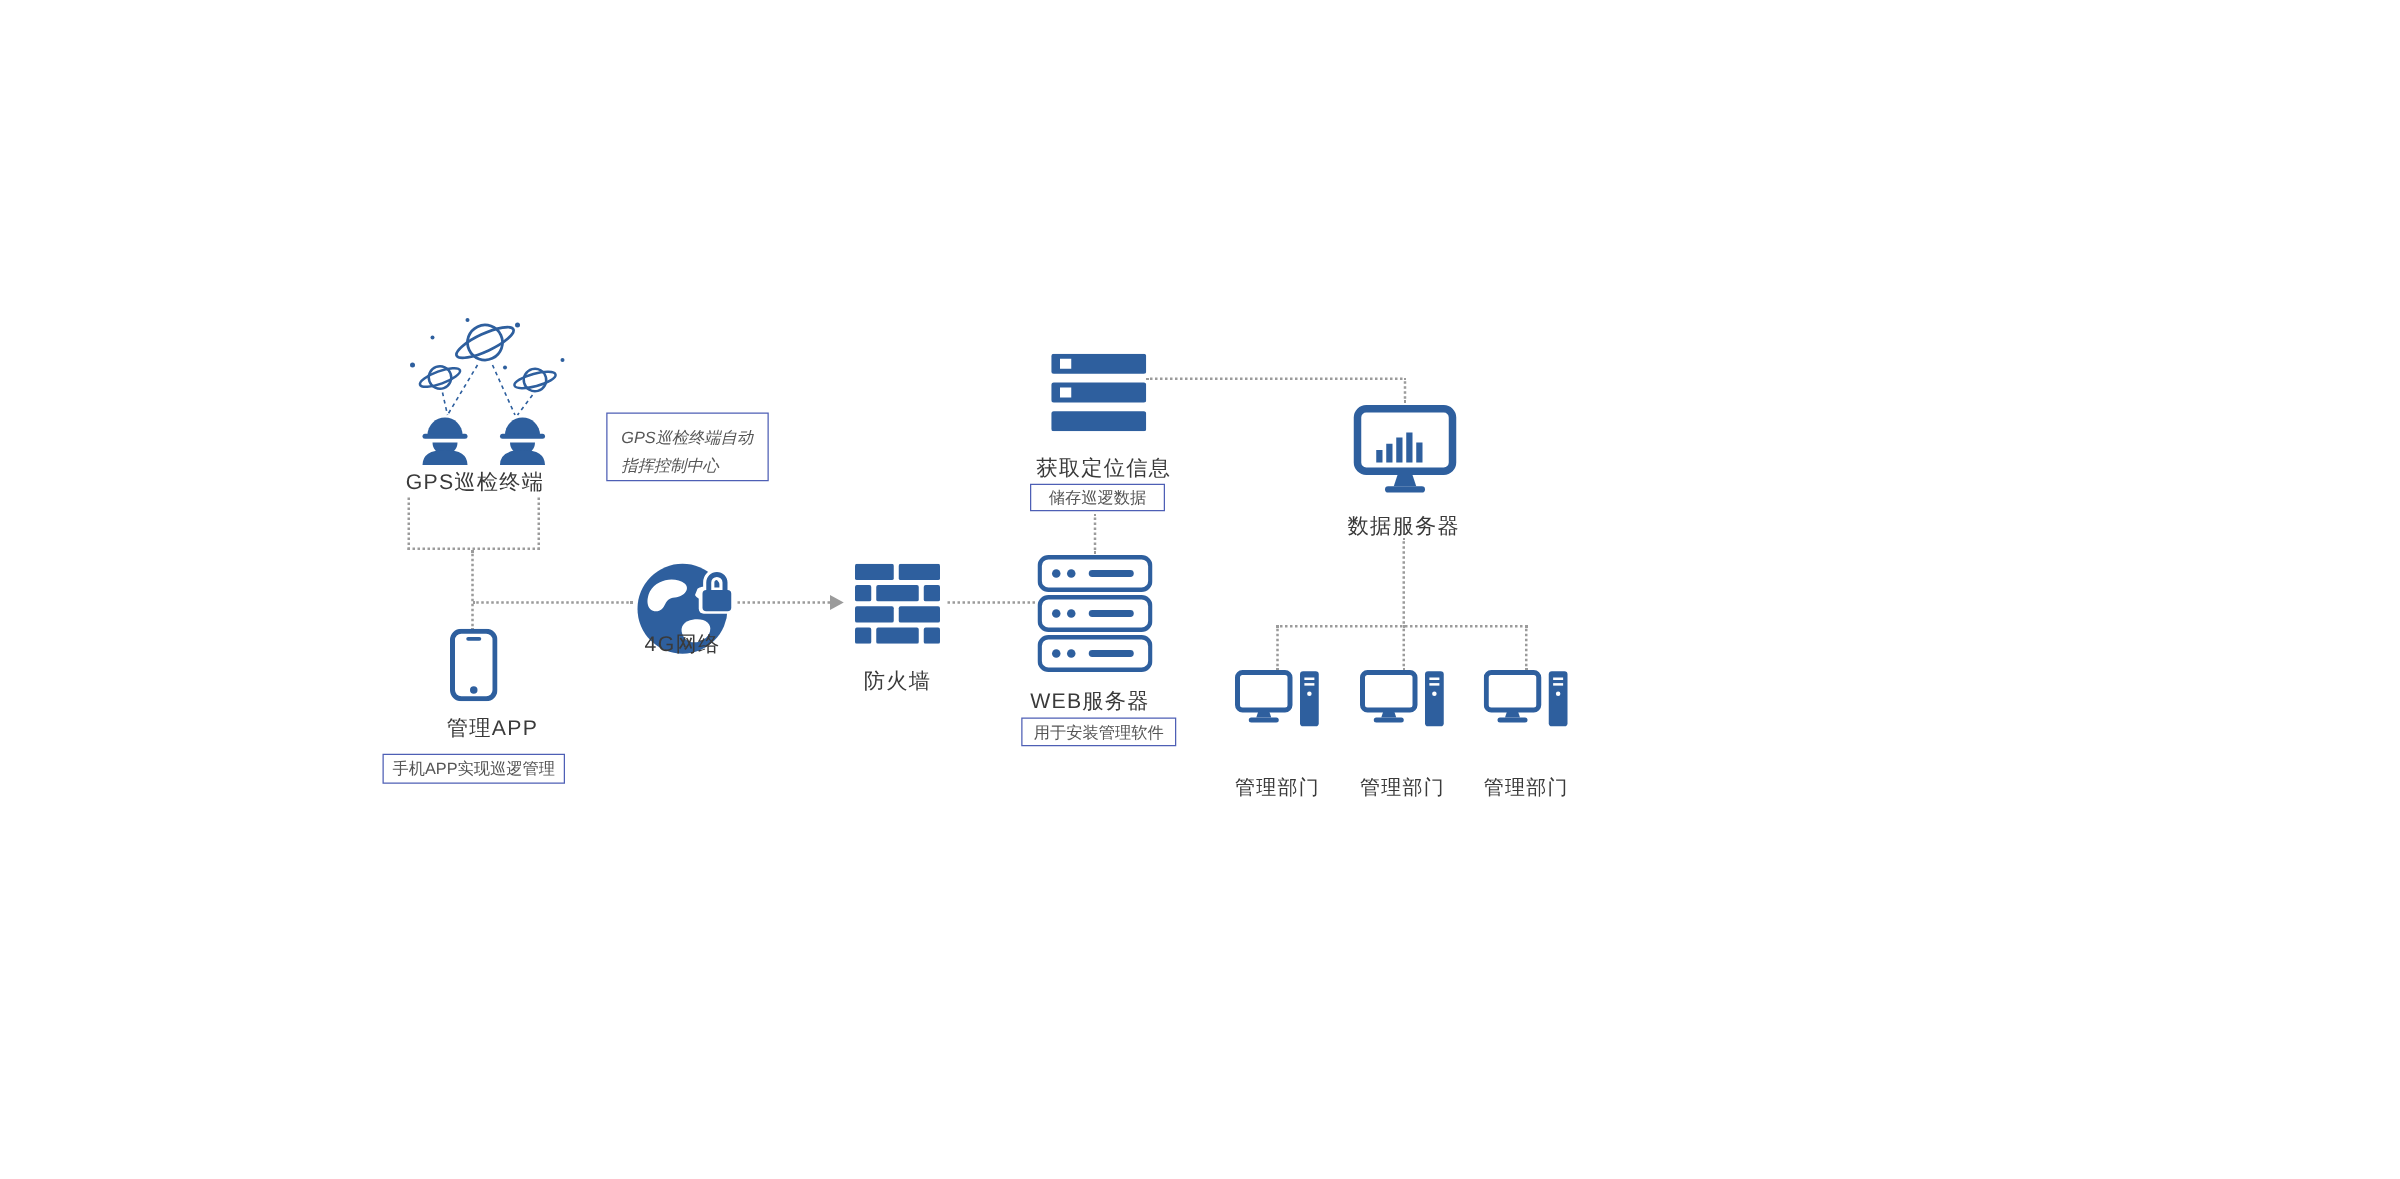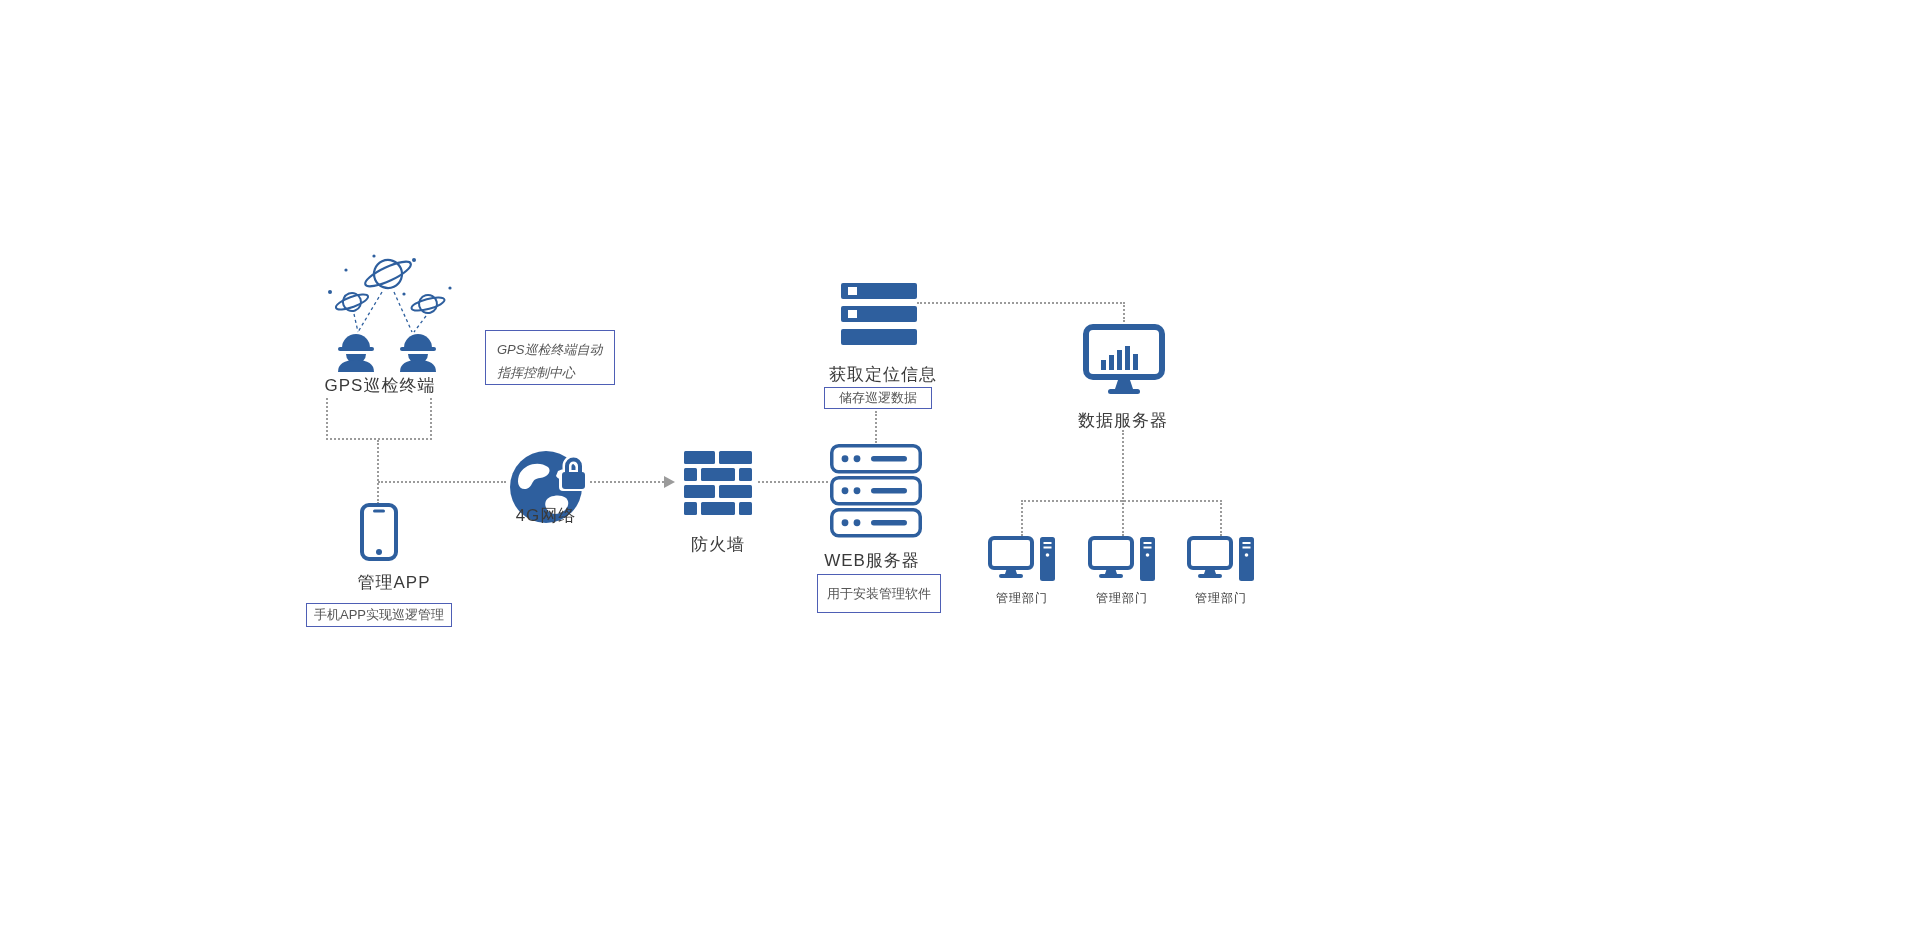--- a/index.html
+++ b/index.html
@@ -19,21 +19,21 @@
   .arrow-right{
     position:absolute;width:0;height:0;
     border-top:6px solid transparent;border-bottom:6px solid transparent;
     border-left:11px solid var(--connector);
   }
   .icon{position:absolute;color:var(--icon-blue);line-height:0;}
   .node-label{
     position:absolute;font-size:17px;color:var(--label);text-align:center;
     letter-spacing:1px;white-space:nowrap;
   }
-  .node-label.small{font-size:12px;}
+  .node-label.small{font-size:16px;margin-top:30px;}
   .note-box{
     position:absolute;border:1px solid var(--note-border);background:#fff;color:#555;
     font-size:13px;display:flex;align-items:center;justify-content:center;
     white-space:nowrap;box-sizing:border-box;
   }
   .note-box.multiline{
     flex-direction:column;align-items:flex-start;justify-content:flex-start;
     padding:7px 11px;line-height:1.8;font-style:italic;
   }
 </style>
@@ -179,21 +179,21 @@
       </g>
       <g>
         <rect x="1.75" y="65.75" width="88.5" height="26" rx="7" fill="#fff" stroke="currentColor" stroke-width="3.5"></rect>
         <circle cx="15" cy="78.75" r="3.4" fill="currentColor"></circle>
         <circle cx="27" cy="78.75" r="3.4" fill="currentColor"></circle>
         <rect x="41" y="76" width="36" height="5.5" rx="2.75" fill="currentColor"></rect>
       </g>
     </svg>
   </div>
   <div class="node-label" style="left:822px;top:549px;width:100px">WEB服务器</div>
-  <div class="note-box" style="left:817px;top:574px;width:124px;height:39px">用于安装管理软件</div>
+  <div class="note-box" style="left:817px;top:574px;width:124px;height:23px">用于安装管理软件</div>
 
   <div class="icon" style="left:841px;top:283px">
     <svg width="76" height="62" viewBox="0 0 76 62">
       <g fill="currentColor">
         <rect x="0" y="0" width="76" height="16" rx="2"></rect>
         <rect x="0" y="23" width="76" height="16" rx="2"></rect>
         <rect x="0" y="46" width="76" height="16" rx="2"></rect>
       </g>
       <rect x="7" y="4" width="9" height="8" fill="#fff"></rect>
       <rect x="7" y="27" width="9" height="8" fill="#fff"></rect>

